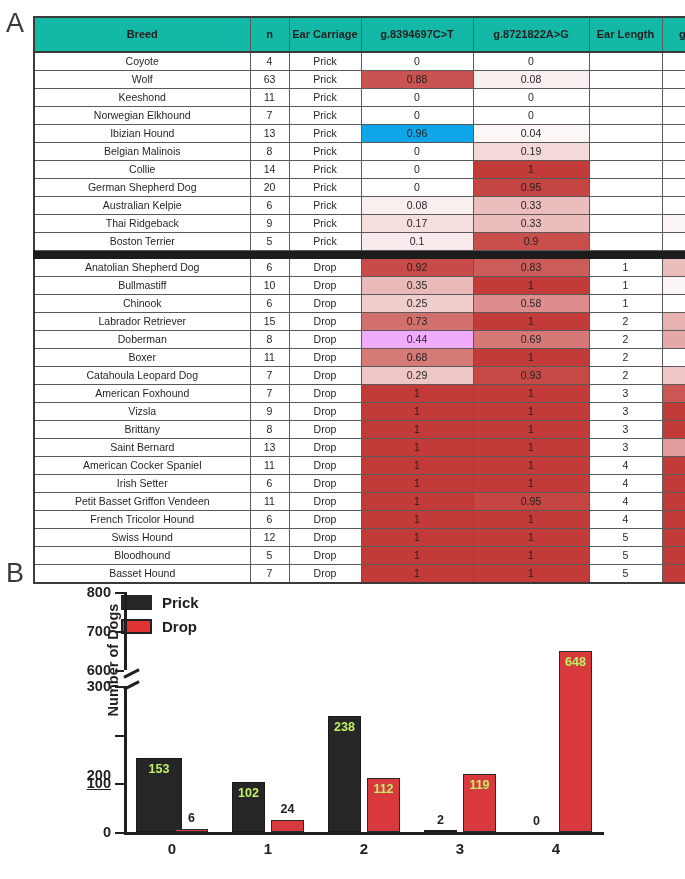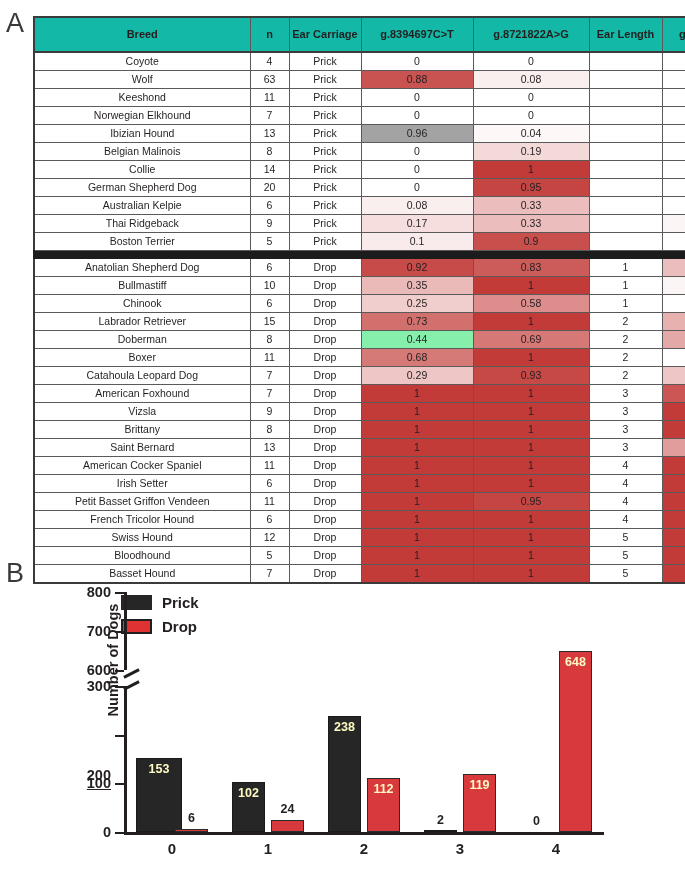--- a/index.html
+++ b/index.html
@@ -59,21 +59,21 @@
           font-size:13.5px;font-weight:bold;color:#231f20;}
 
   .xtick-label{position:absolute;top:248px;font-size:15px;font-weight:bold;
                text-align:center;color:#231f20;width:40px;}
 
   
   .bar{position:absolute;bottom:0;box-sizing:border-box;}
   .bar.prick{background:#262626;border:1px solid #1a1a1a;}
   .bar.drop{background:#d8393c;border:1.5px solid #2b2b2b;}
   .bar-label-in{position:absolute;top:3px;left:0;width:100%;text-align:center;
-                font-size:12.5px;font-weight:bold;color:#fef9c3;}
+                font-size:12.5px;font-weight:bold;color:#bef264;}
   .bar-label-out{position:absolute;left:50%;transform:translateX(-50%);
                  font-size:12.5px;font-weight:bold;color:#231f20;white-space:nowrap;}
 
   
   #legend{position:absolute;left:121px;top:16px;}
   .legend-row{display:flex;align-items:center;margin-bottom:7px;}
   .swatch{width:31px;height:15px;margin-right:10px;box-sizing:border-box;}
   .swatch.prick{background:#262626;}
   .swatch.drop{background:#e03133;border:2px solid #231f20;}
   .legend-text{font-size:15px;font-weight:bold;color:#231f20;}
@@ -139,21 +139,21 @@
           <td>Prick</td>
           <td style="background: rgb(255, 255, 255);">0</td>
           <td style="background: rgb(255, 255, 255);">0</td>
           <td></td>
           <td style="background: rgb(255, 255, 255);">0</td>
         </tr>
         <tr>
           <td>Ibizian Hound</td>
           <td>13</td>
           <td>Prick</td>
-          <td style="background: #a3a3a3;">0.96</td>
+          <td style="background: #0ea5e9;">0.96</td>
           <td style="background: rgb(253, 247, 247);">0.04</td>
           <td></td>
           <td style="background: rgb(255, 255, 255);">0</td>
         </tr>
         <tr>
           <td>Belgian Malinois</td>
           <td>8</td>
           <td>Prick</td>
           <td style="background: rgb(255, 255, 255);">0</td>
           <td style="background: rgb(243, 218, 217);">0.19</td>
@@ -241,21 +241,21 @@
           <td>Drop</td>
           <td style="background: rgb(210, 112, 110);">0.73</td>
           <td style="background: rgb(194, 59, 56);">1</td>
           <td>2</td>
           <td style="background: rgb(231, 177, 175);">0.4</td>
         </tr>
         <tr>
           <td>Doberman</td>
           <td>8</td>
           <td>Drop</td>
-          <td style="background: #86efac;">0.44</td>
+          <td style="background: #f0abfc;">0.44</td>
           <td style="background: rgb(213, 120, 118);">0.69</td>
           <td>2</td>
           <td style="background: rgb(228, 169, 167);">0.44</td>
         </tr>
         <tr>
           <td>Boxer</td>
           <td>11</td>
           <td>Drop</td>
           <td style="background: rgb(214, 122, 120);">0.68</td>
           <td style="background: rgb(194, 59, 56);">1</td>

